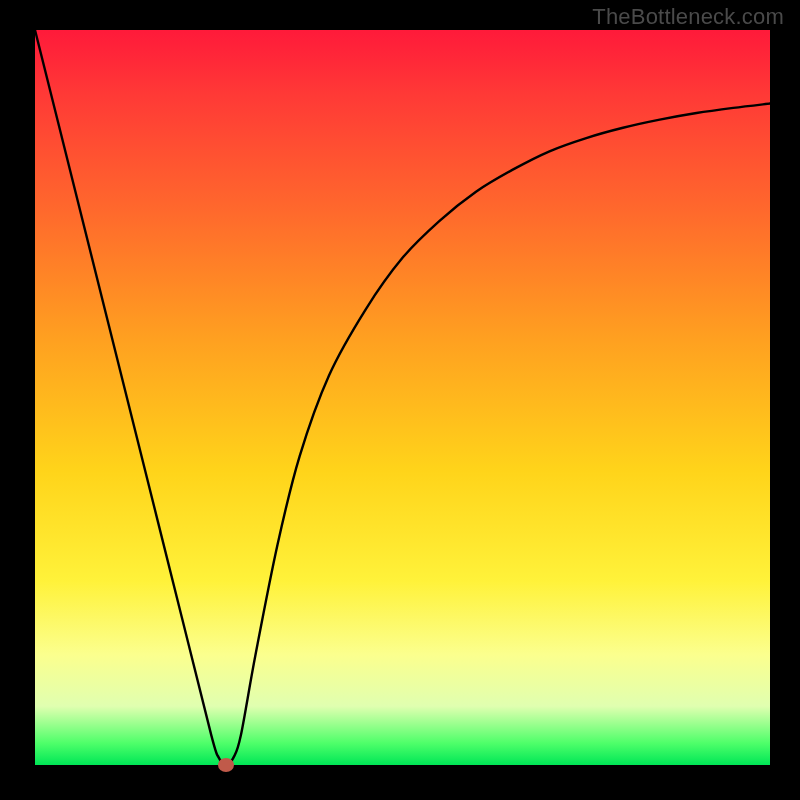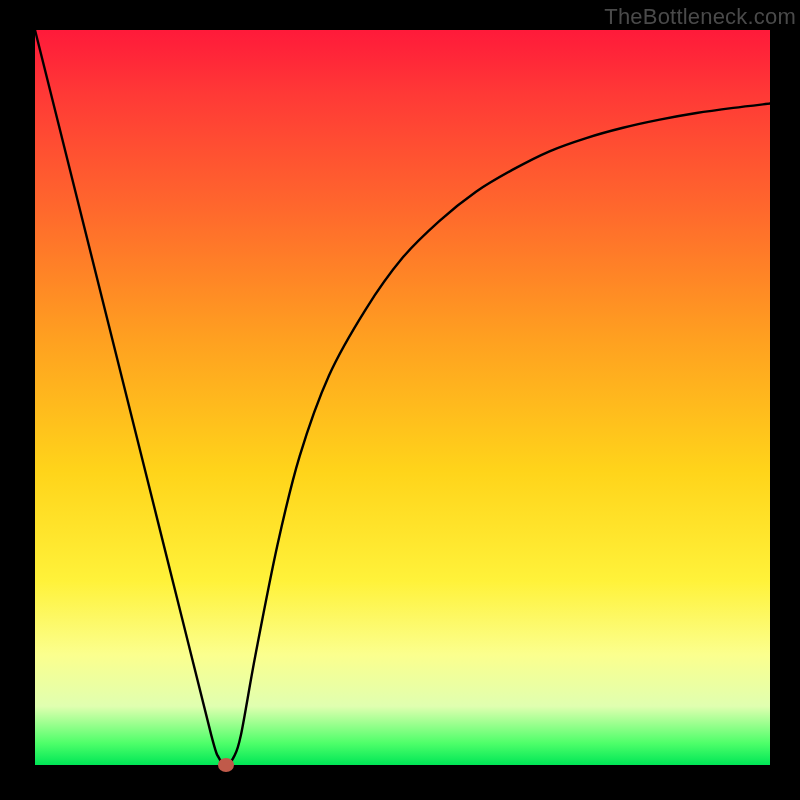--- a/index.html
+++ b/index.html
@@ -34,21 +34,21 @@
       #fff23a 75%,
       #fbff8e 85%,
       #e0ffb0 92%,
       #4fff6a 97%,
       #00e656 100%
     );
   }
   .watermark {
     position: absolute;
     top: 4px;
-    right: 4px;
+    right: 16px;
     color: #4a4a4a;
     font-size: 22px;
     font-weight: 500;
     letter-spacing: 0.2px;
     user-select: none;
   }
   svg.curve {
     position: absolute;
     left: 0;
     top: 0;

